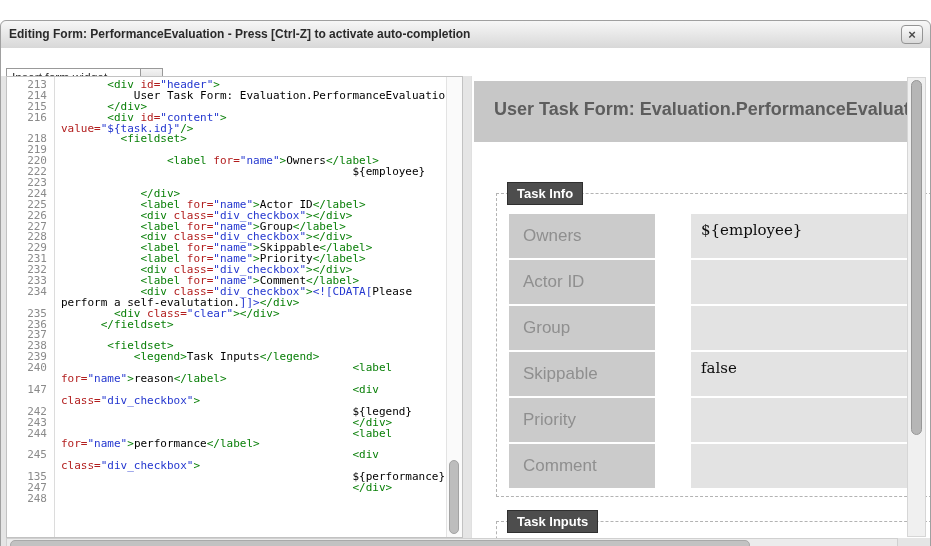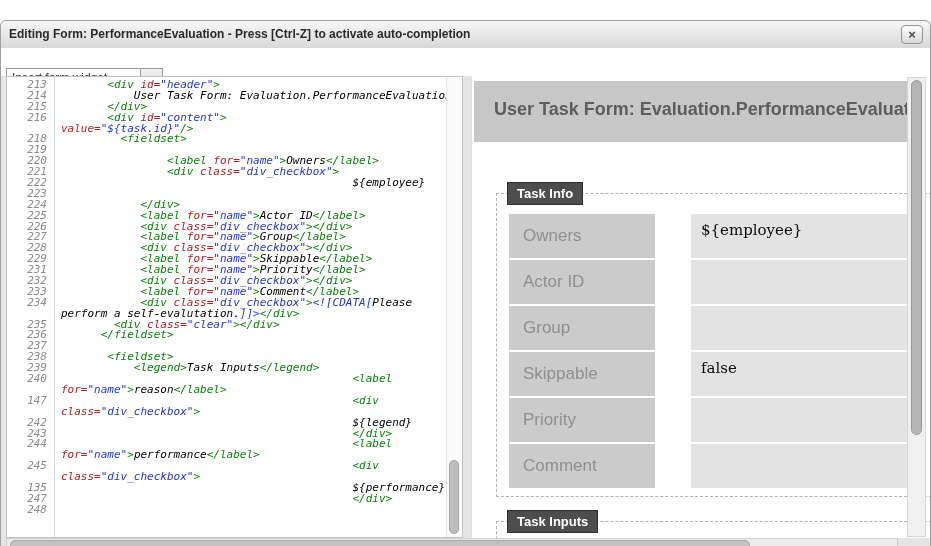--- a/index.html
+++ b/index.html
@@ -19,21 +19,21 @@
   .dropdown{position:absolute;left:5px;top:20px;width:157px;height:21px;box-sizing:border-box;
     border:1px solid #999;background:#fff;display:flex;}
   .dd-text{flex:1;font-size:12px;color:#333;line-height:19px;padding-left:5px;
     overflow:hidden;white-space:nowrap;}
   .dd-btn{width:21px;border-left:1px solid #999;background:linear-gradient(#f3f3f3,#d2d2d2);
     text-align:center;font-size:10px;color:#333;line-height:19px;}
   
   .editor{position:absolute;left:5px;top:55px;width:457px;height:462px;box-sizing:border-box;
     border:1px solid #c2c2c2;background:#fff;overflow:hidden;}
   .gutter-bg{position:absolute;left:0;top:0;bottom:0;width:47px;border-right:1px solid #dcdcdc;background:#fff;}
-  .code{position:absolute;left:0;top:0;right:15px;bottom:0;overflow:hidden;padding-top:3px;font-style:italic;}
+  .code{position:absolute;left:0;top:0;right:15px;bottom:0;overflow:hidden;padding-top:3px;}
   .crow{display:flex;height:10.9px;font-family:"DejaVu Sans Mono",monospace;
     font-size:11px;line-height:10.9px;white-space:pre;}
   .lnum{width:40px;min-width:40px;text-align:right;padding-right:7px;color:#8b8b8b;margin-right:7px;}
   .lcode{white-space:pre;}
   .tg{color:#087f07}.at{color:#b21d1d}.vl{color:#2336cf}.pl{color:#000}
   .ed-vscroll{position:absolute;right:0;top:0;width:15px;bottom:0;background:#fafafa;border-left:1px solid #e3e3e3;}
   .ed-thumb{position:absolute;left:2px;width:10px;top:383px;height:74px;background:#bdbdbd;
     border:1px solid #a3a3a3;border-radius:5px;box-sizing:border-box;}
   
   .preview{position:absolute;left:470px;top:55px;width:459px;height:462px;box-sizing:border-box;
@@ -85,21 +85,20 @@
     <div class="gutter-bg"></div>
     <div class="code" id="code-lines">
         <div class="crow"><span class="lnum">213</span><span class="lcode"><span class="pl">       </span><span class="tg">&lt;div</span><span class="pl"> </span><span class="at">id=</span><span class="vl">"header"</span><span class="tg">&gt;</span></span></div>
         <div class="crow"><span class="lnum">214</span><span class="lcode"><span class="pl">           User Task Form: Evaluation.PerformanceEvaluation</span></span></div>
         <div class="crow"><span class="lnum">215</span><span class="lcode"><span class="pl">       </span><span class="tg">&lt;/div&gt;</span></span></div>
         <div class="crow"><span class="lnum">216</span><span class="lcode"><span class="pl">       </span><span class="tg">&lt;div</span><span class="pl"> </span><span class="at">id=</span><span class="vl">"content"</span><span class="tg">&gt;</span></span></div>
         <div class="crow"><span class="lnum"></span><span class="lcode"><span class="at">value=</span><span class="vl">"${task.id}"</span><span class="tg">/&gt;</span></span></div>
         <div class="crow"><span class="lnum">218</span><span class="lcode"><span class="pl">         </span><span class="tg">&lt;fieldset&gt;</span></span></div>
         <div class="crow"><span class="lnum">219</span></div>
         <div class="crow"><span class="lnum">220</span><span class="lcode"><span class="pl">                </span><span class="tg">&lt;label</span><span class="pl"> </span><span class="at">for=</span><span class="vl">"name"</span><span class="tg">&gt;</span><span class="pl">Owners</span><span class="tg">&lt;/label&gt;</span></span></div>
-        <div class="crow"><span class="lnum">221</span><span class="lcode"><span class="pl">                </span><span class="tg">&lt;div</span><span class="pl"> </span><span class="at">class=</span><span class="vl">"div_checkbox"</span><span class="tg">&gt;</span></span></div>
         <div class="crow"><span class="lnum">222</span><span class="lcode"><span class="pl">                                            ${employee}</span></span></div>
         <div class="crow"><span class="lnum">223</span><span class="lcode"></span></div>
         <div class="crow"><span class="lnum">224</span><span class="lcode"><span class="pl">            </span><span class="tg">&lt;/div&gt;</span></span></div>
         <div class="crow"><span class="lnum">225</span><span class="lcode"><span class="pl">            </span><span class="tg">&lt;label</span><span class="pl"> </span><span class="at">for=</span><span class="vl">"name"</span><span class="tg">&gt;</span><span class="pl">Actor ID</span><span class="tg">&lt;/label&gt;</span></span></div>
         <div class="crow"><span class="lnum">226</span><span class="lcode"><span class="pl">            </span><span class="tg">&lt;div</span><span class="pl"> </span><span class="at">class=</span><span class="vl">"div_checkbox"</span><span class="tg">&gt;&lt;/div&gt;</span></span></div>
         <div class="crow"><span class="lnum">227</span><span class="lcode"><span class="pl">            </span><span class="tg">&lt;label</span><span class="pl"> </span><span class="at">for=</span><span class="vl">"name"</span><span class="tg">&gt;</span><span class="pl">Group</span><span class="tg">&lt;/label&gt;</span></span></div>
         <div class="crow"><span class="lnum">228</span><span class="lcode"><span class="pl">            </span><span class="tg">&lt;div</span><span class="pl"> </span><span class="at">class=</span><span class="vl">"div_checkbox"</span><span class="tg">&gt;&lt;/div&gt;</span></span></div>
         <div class="crow"><span class="lnum">229</span><span class="lcode"><span class="pl">            </span><span class="tg">&lt;label</span><span class="pl"> </span><span class="at">for=</span><span class="vl">"name"</span><span class="tg">&gt;</span><span class="pl">Skippable</span><span class="tg">&lt;/label&gt;</span></span></div>
         <div class="crow"><span class="lnum">231</span><span class="lcode"><span class="pl">            </span><span class="tg">&lt;label</span><span class="pl"> </span><span class="at">for=</span><span class="vl">"name"</span><span class="tg">&gt;</span><span class="pl">Priority</span><span class="tg">&lt;/label&gt;</span></span></div>
         <div class="crow"><span class="lnum">232</span><span class="lcode"><span class="pl">            </span><span class="tg">&lt;div</span><span class="pl"> </span><span class="at">class=</span><span class="vl">"div_checkbox"</span><span class="tg">&gt;&lt;/div&gt;</span></span></div>

